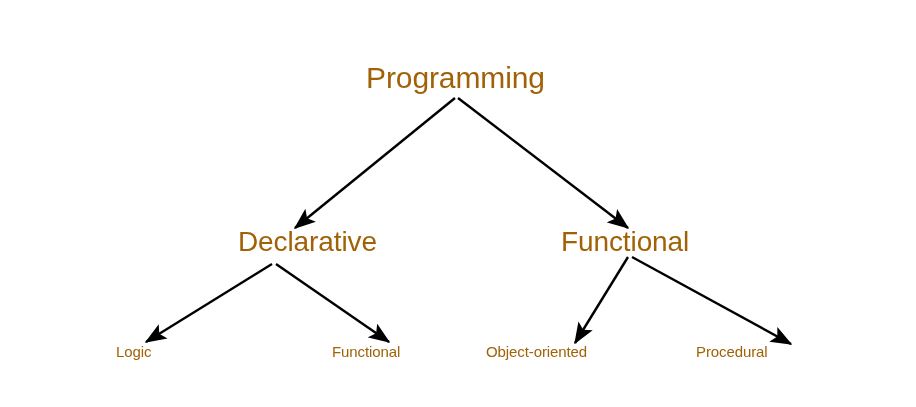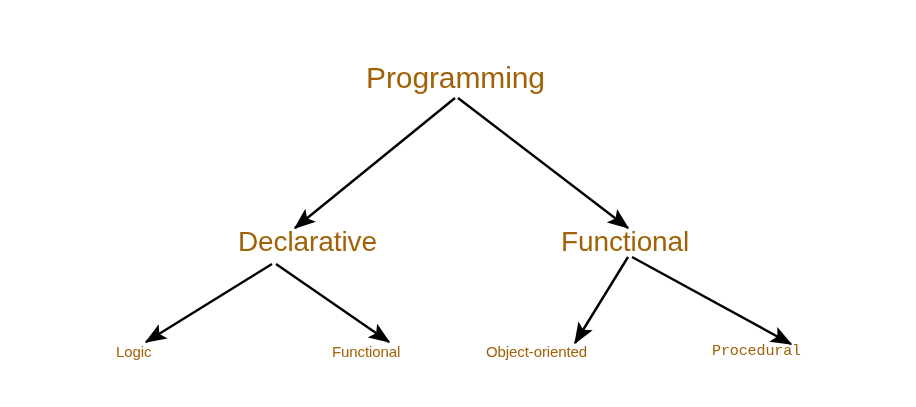--- a/index.html
+++ b/index.html
@@ -43,21 +43,21 @@
     font-size: 15px;
     text-align: right;
   }
   
   #node-programming    { left: 366px; top: 63px;  }
   #node-declarative    { left: 206px; top: 228px; margin-left: 32px; }
   #node-imperative     { left: 561px; top: 228px; }
   #node-logic          { left: 116px; top: 344px; }
   #node-functional     { left: 332px; top: 344px; }
   #node-object-oriented{ left: 486px; top: 344px; }
-  #node-procedural     { left: 712px; top: 344px; font-family: Liberation Mono, monospace; }
+  #node-procedural     { left: 696px; top: 344px; }
 </style>
 </head>
 <body>
 
 <div id="diagram-canvas">
 
   <svg id="edge-layer" viewBox="0 0 916 407">
     <defs>
       <marker id="arrowhead" markerWidth="9" markerHeight="7" refX="8.4" refY="3.5" orient="auto" markerUnits="strokeWidth">
         <path d="M0,0 L9,3.5 L0,7 L1.9,3.5 Z" fill="#000000"></path>

